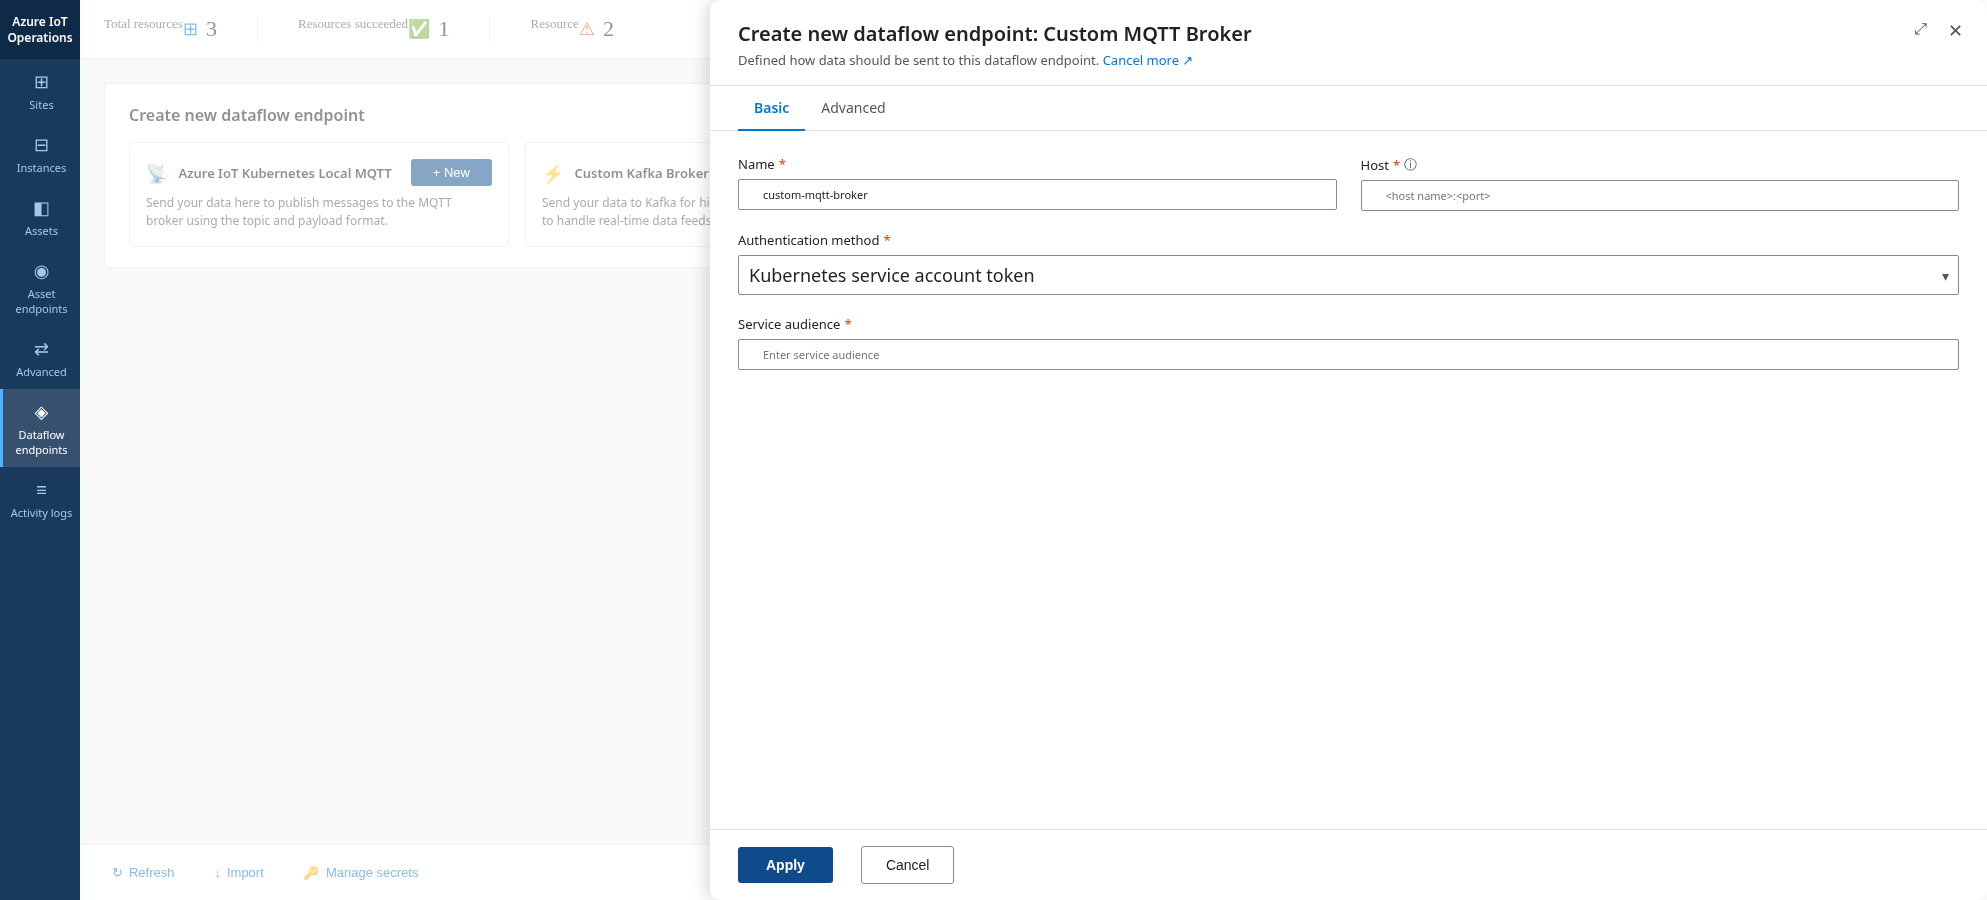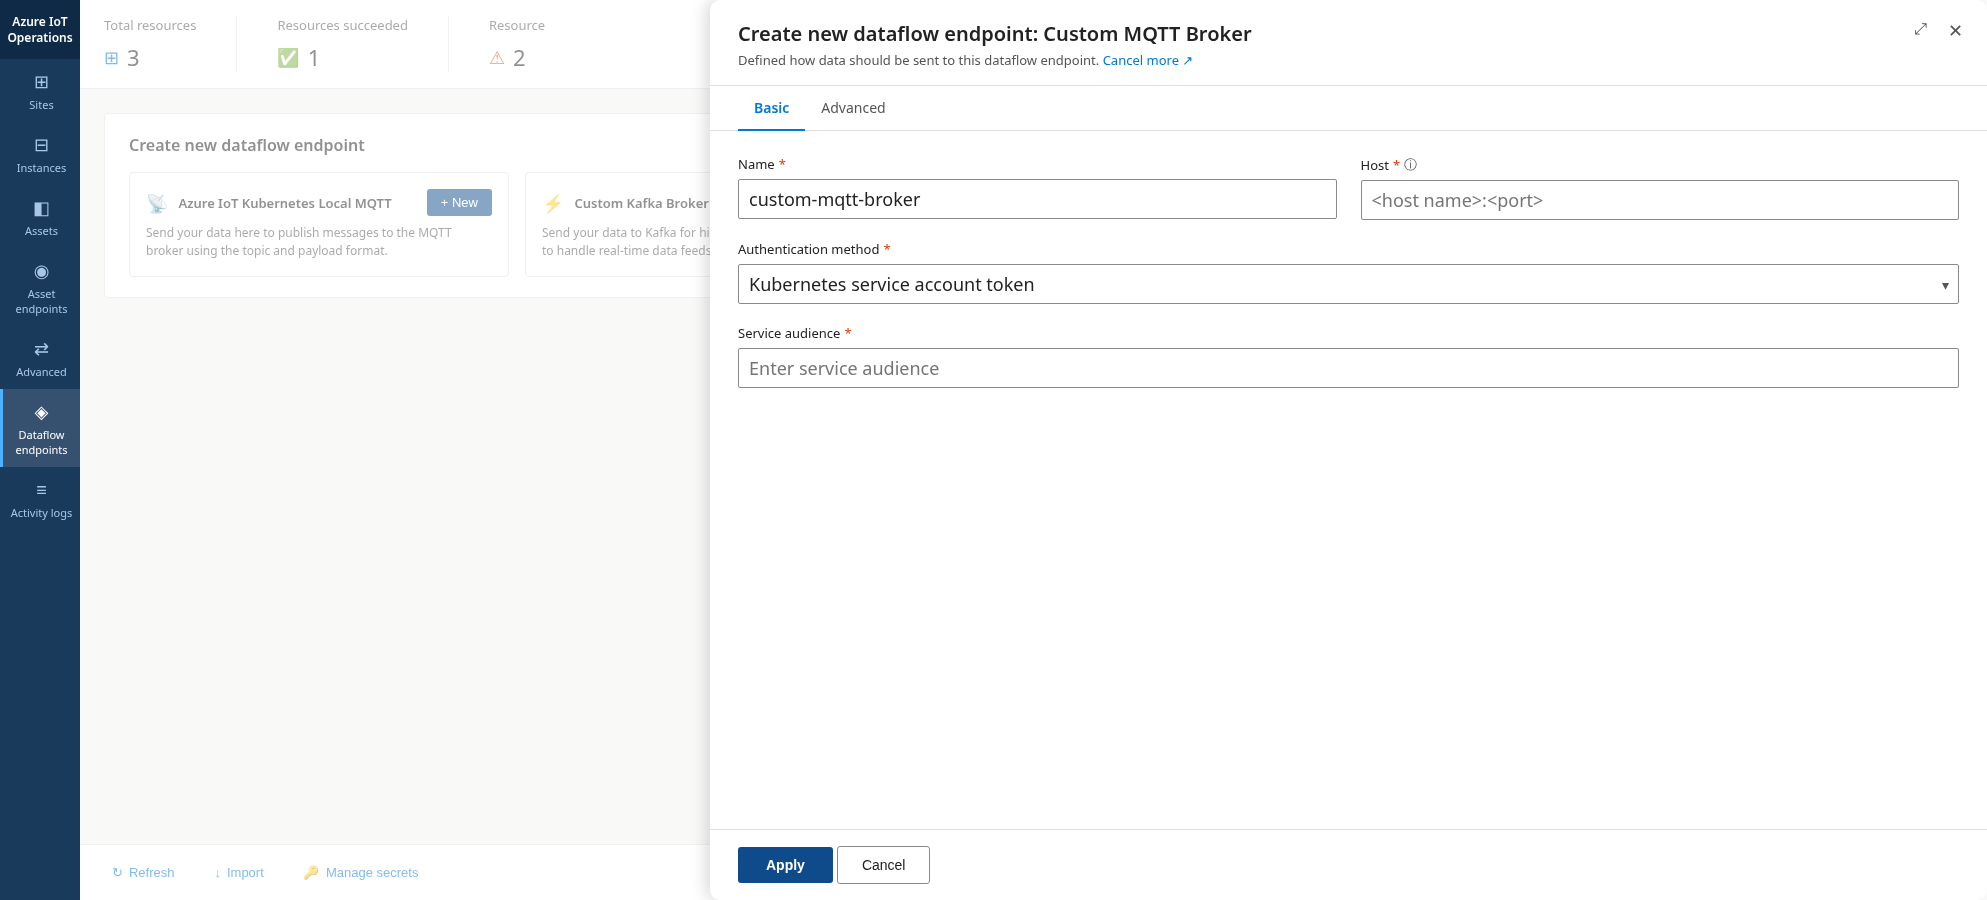--- a/index.html
+++ b/index.html
@@ -71,25 +71,25 @@
     
     .stats-bar {
       background: white;
       border-bottom: 1px solid #e0e0e0;
       display: flex;
       padding: 16px 24px;
       gap: 0;
     }
     .stat-card {
       display: flex;
-      flex-direction: column;
       align-items: flex-start;
       padding: 0 40px 0 0;
       border-right: 1px solid #e0e0e0;
       margin-right: 40px;
+      font-family: Liberation Serif, serif;
     }
     .stat-card:last-child {
       border-right: none;
     }
     .stat-label {
       font-size: 13px;
       color: #555;
       margin-bottom: 8px;
     }
     .stat-value {
@@ -173,21 +173,21 @@
     .endpoint-card-desc {
       font-size: 12px;
       color: #555;
       line-height: 1.5;
     }
     .new-btn {
       background: #0f4a8a;
       color: white;
       border: none;
       border-radius: 3px;
-      padding: 6px 14px;
+      padding: 6px 22px;
       font-size: 13px;
       cursor: pointer;
       display: flex;
       align-items: center;
       gap: 6px;
       white-space: nowrap;
     }
 
     
     .bottom-toolbar {
@@ -324,22 +324,22 @@
       color: #d83b01;
     }
     .info-icon {
       color: #555;
       font-size: 13px;
     }
     .form-input {
       width: 100%;
       border: 1px solid #8a8a8a;
       border-radius: 2px;
-      padding: 7px 10px;
-      font-size: 18px;
+      padding: 7px 24px;
+      font-size: 11px;
       color: #222;
       outline: none;
       font-family: inherit;
     }
     .form-input.placeholder-gray {
       color: #a16207;
     }
 
     .form-select-wrapper {
       position: relative;
@@ -364,21 +364,21 @@
       transform: translateY(-50%);
       pointer-events: none;
       color: #555;
     }
 
     
     .panel-footer {
       padding: 16px 28px;
       border-top: 1px solid #e0e0e0;
       display: flex;
-      gap: 4px;
+      gap: 28px;
       align-items: center;
     }
     .apply-btn {
       background: #0f4a8a;
       color: white;
       border: none;
       border-radius: 3px;
       padding: 10px 28px;
       font-size: 14px;
       cursor: pointer;

